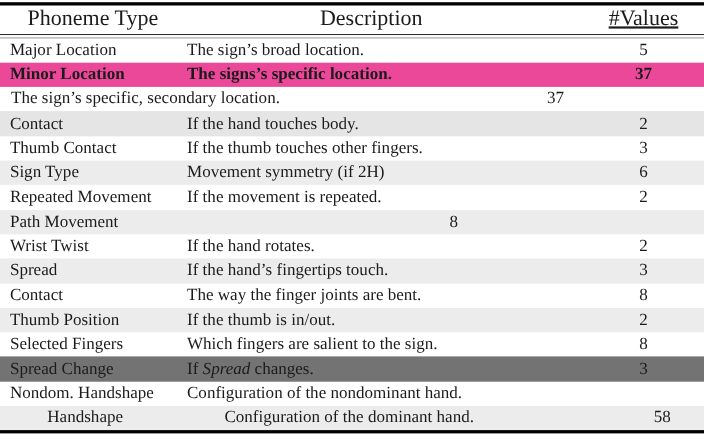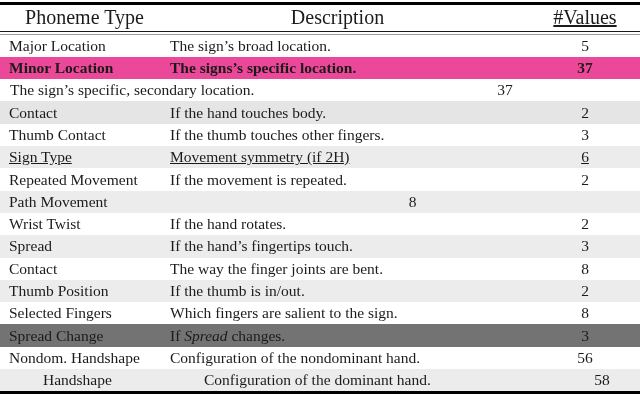--- a/index.html
+++ b/index.html
@@ -78,21 +78,21 @@
       <div class="row" style="background: #e5e5e5;">
         <div class="c1">Contact</div>
         <div class="c2">If the hand touches body.</div>
         <div class="c3">2</div>
       </div>
       <div class="row">
         <div class="c1">Thumb Contact</div>
         <div class="c2">If the thumb touches other fingers.</div>
         <div class="c3">3</div>
       </div>
-      <div class="row" style="background: rgb(236, 236, 236); text-decoration: underline;">
+      <div class="row" style="background: rgb(236, 236, 236);">
         <div class="c1">Sign Type</div>
         <div class="c2">Movement symmetry (if 2H)</div>
         <div class="c3">6</div>
       </div>
       <div class="row">
         <div class="c1">Repeated Movement</div>
         <div class="c2">If the movement is repeated.</div>
         <div class="c3">2</div>
       </div>
       <div class="row" style="background: rgb(236, 236, 236);">
@@ -125,21 +125,20 @@
         <div class="c3">8</div>
       </div>
       <div class="row" style="background: #737373;">
         <div class="c1">Spread Change</div>
         <div class="c2"><span>If </span><i>Spread</i><span> changes.</span></div>
         <div class="c3">3</div>
       </div>
       <div class="row">
         <div class="c1">Nondom. Handshape</div>
         <div class="c2">Configuration of the nondominant hand.</div>
-        <div class="c3">56</div>
       </div>
       <div class="row" style="background: rgb(236, 236, 236); padding-left: 34px;">
         <div class="c1">Handshape</div>
         <div class="c2">Configuration of the dominant hand.</div>
         <div class="c3">58</div>
       </div>
     </div>
 
   <div class="rule-bottom"></div>
 </div>

